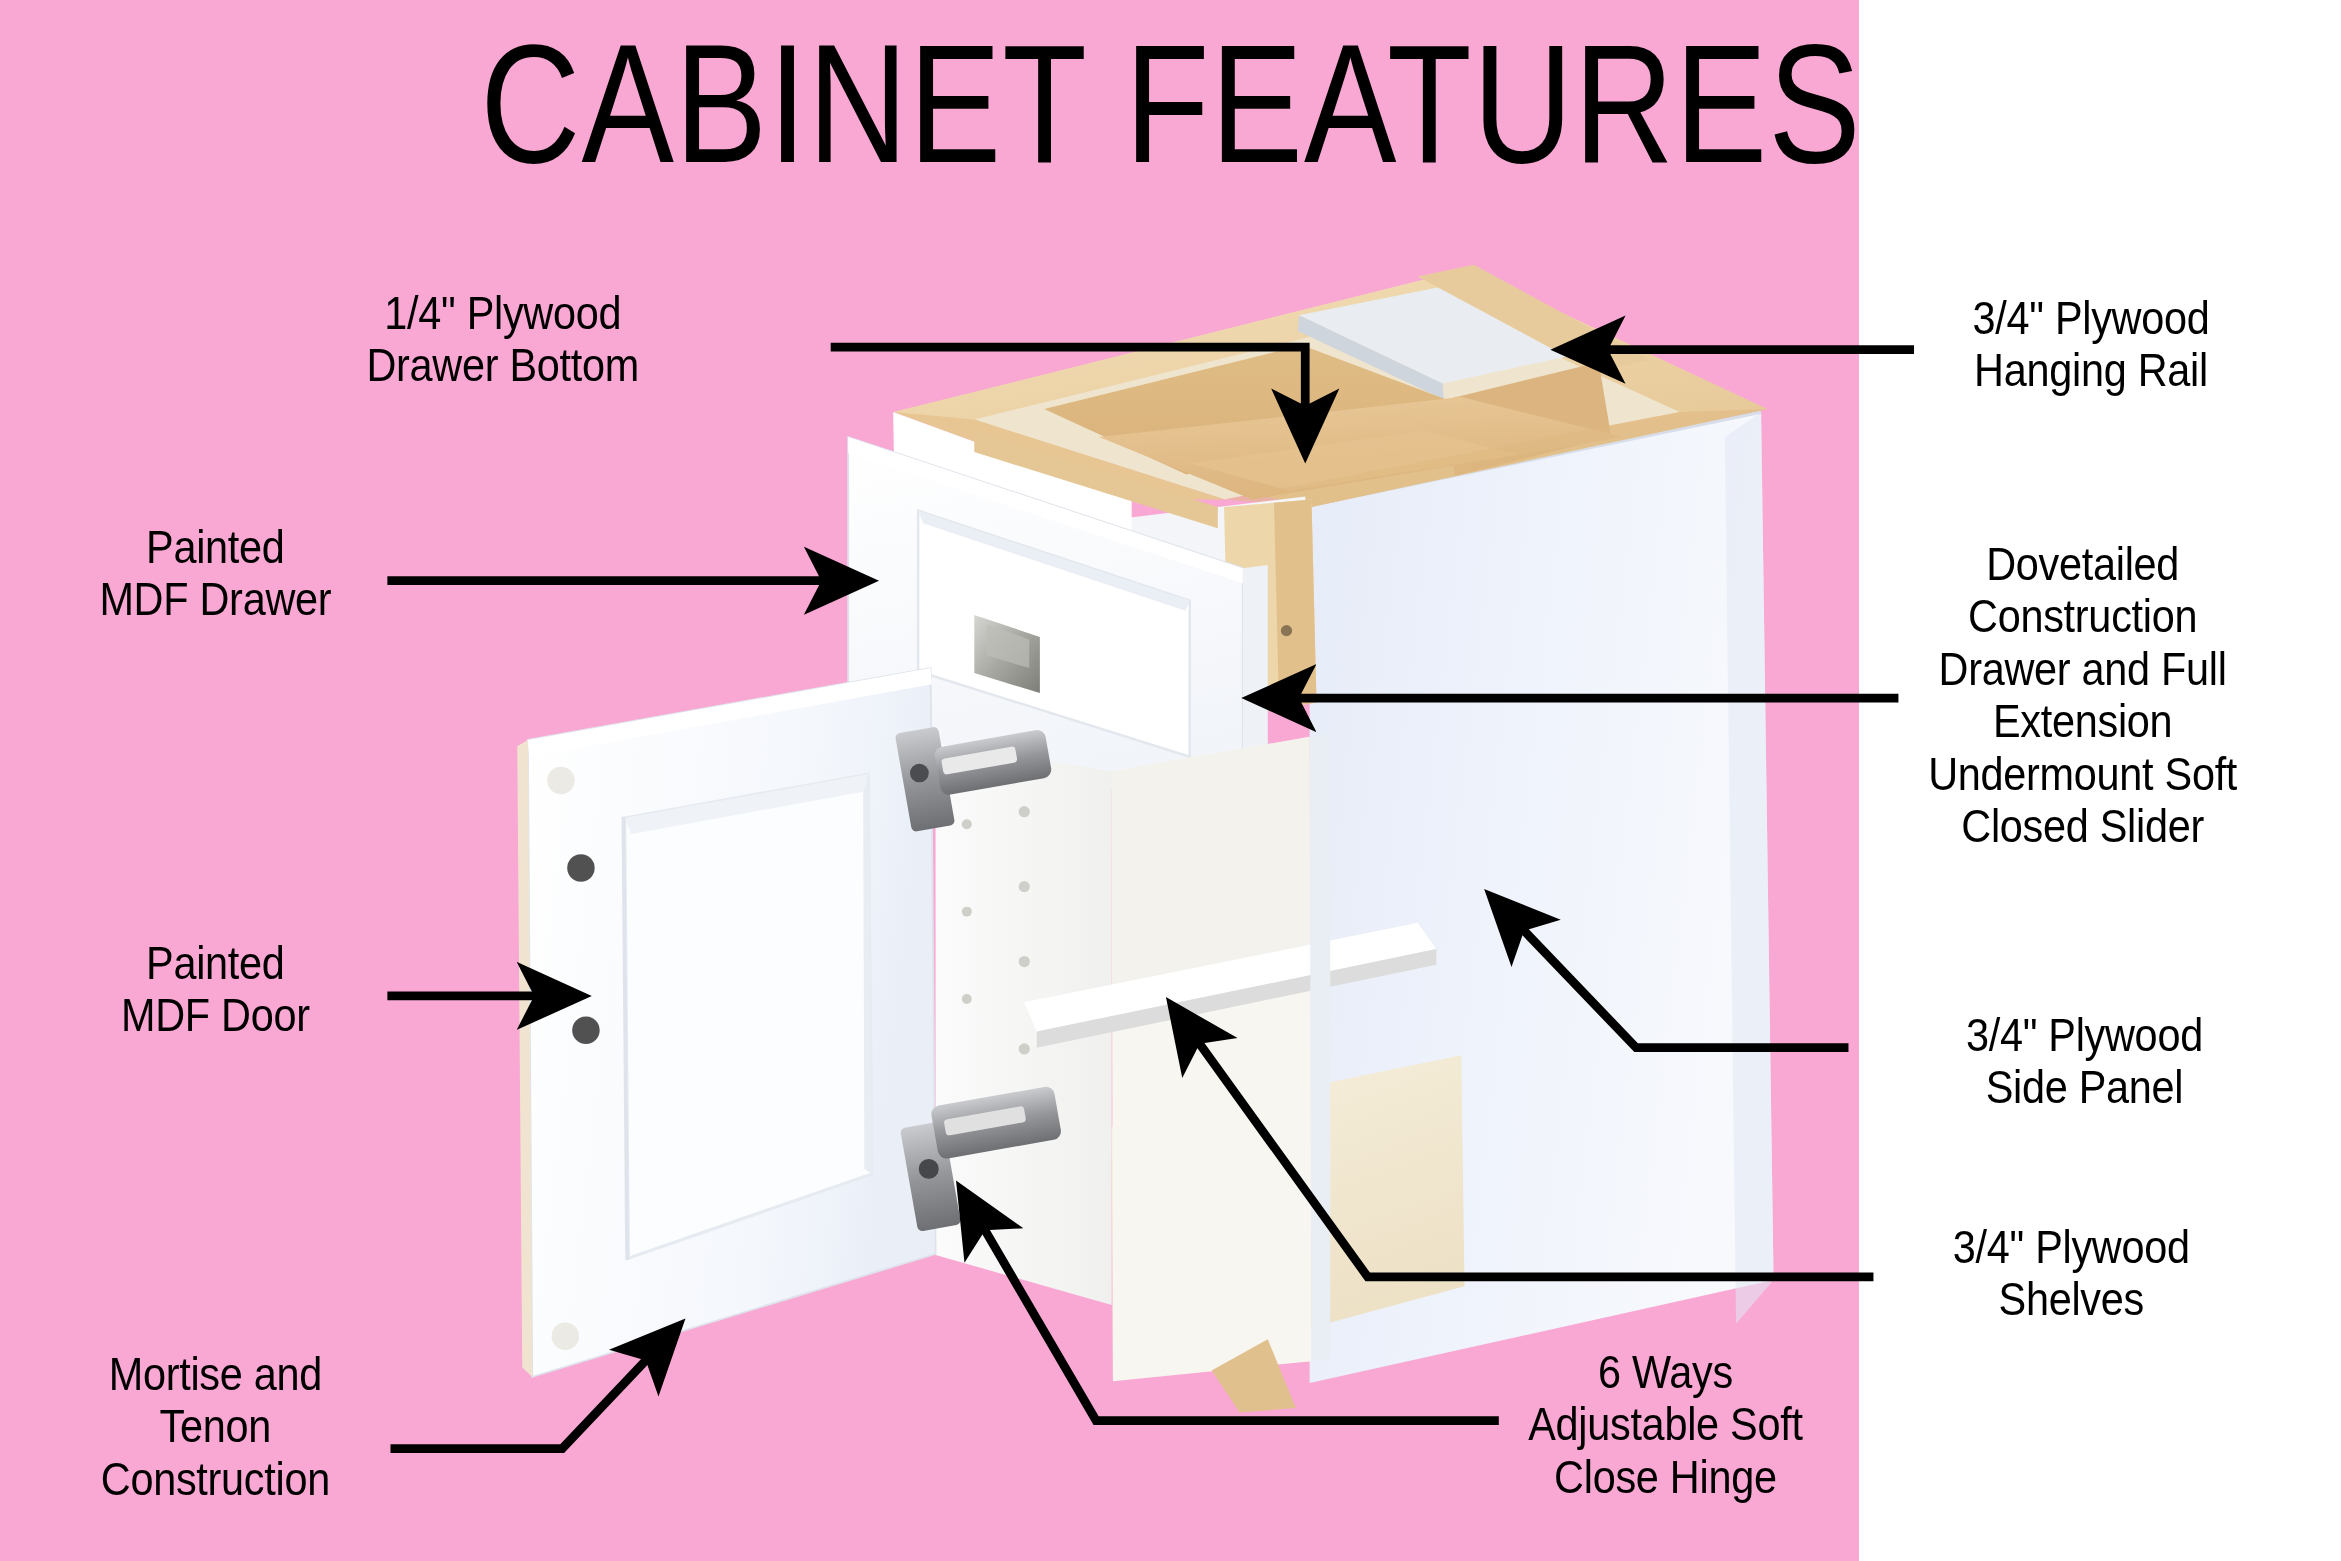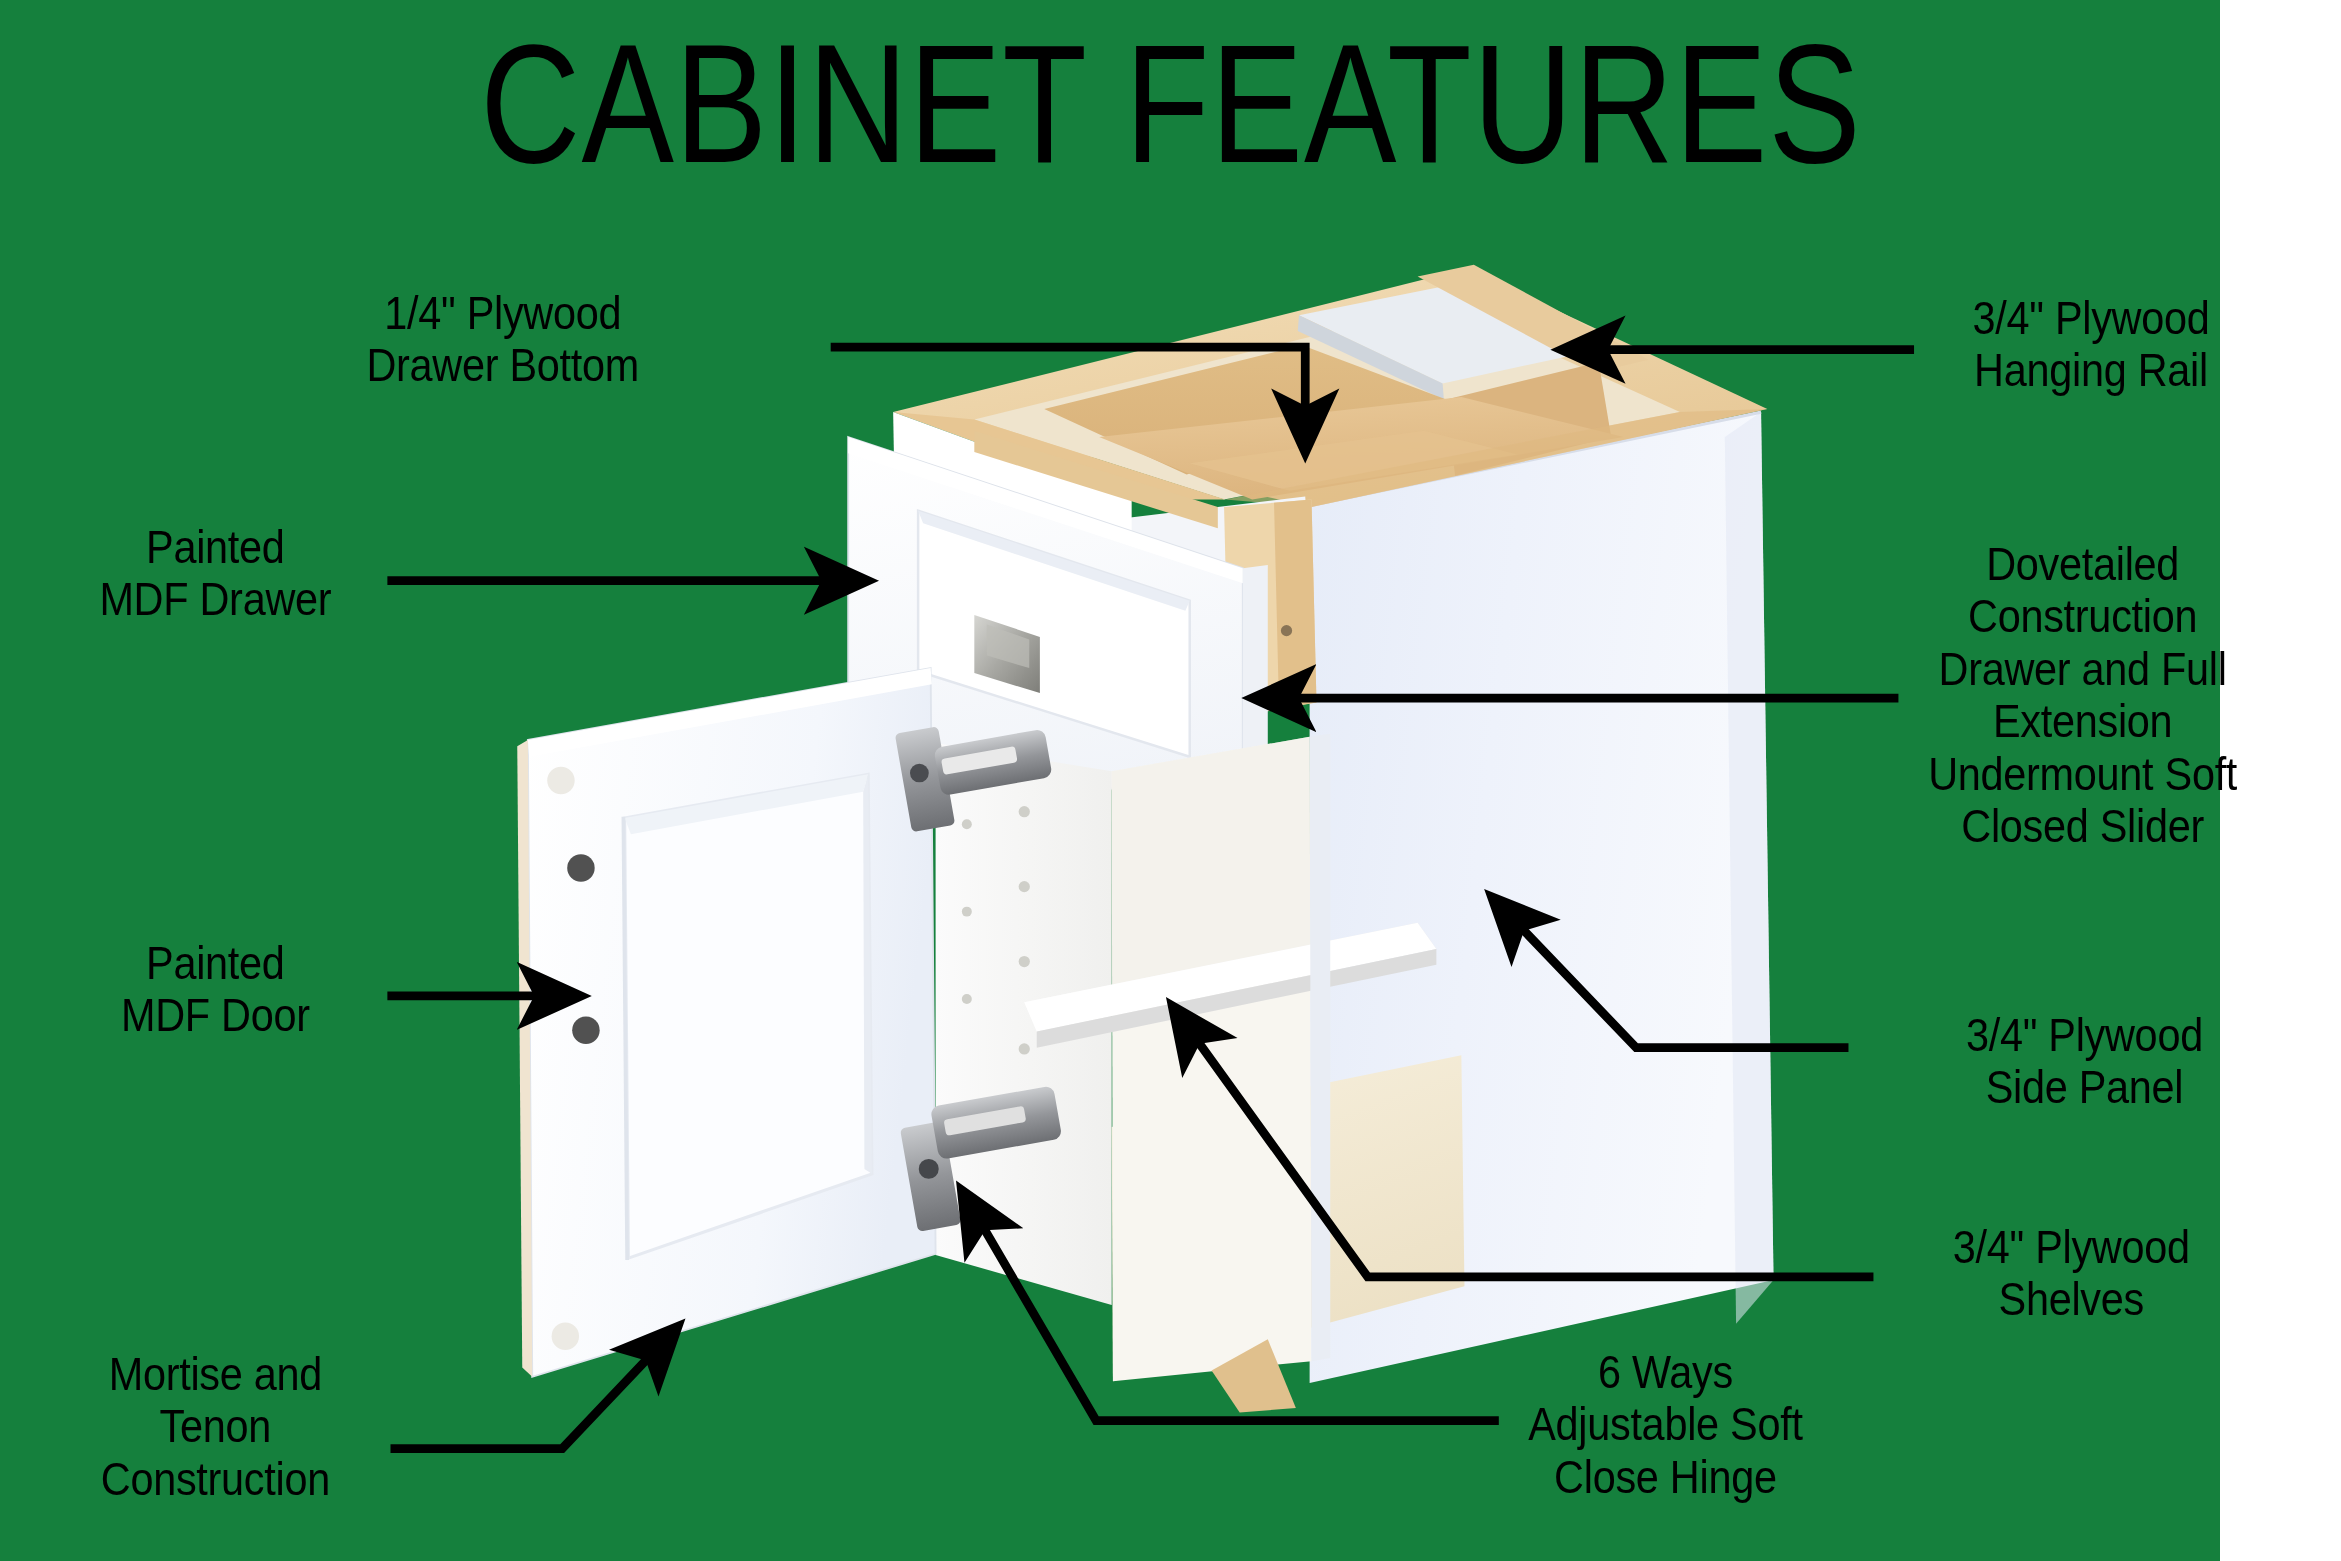--- a/index.html
+++ b/index.html
@@ -1,18 +1,18 @@
 <!DOCTYPE html>
 <html style="font-size:10px"><head>
 <meta charset="utf-8">
 <style>
   html,body{margin:0;padding:0;background:#ffffff;}
   body{width:2342px;height:1561px;position:relative;overflow:hidden;
        font-family:"Liberation Sans","DejaVu Sans",sans-serif;color:#000;}
-  #stage{position:absolute;inset:0;width:2220px;height:1561px;background:#15803d;}
+  #stage{position:absolute;inset:0;width:1859px;height:1561px;background:#f9a8d4;}
 
   #title{position:absolute;left:0;top:19px;width:2342px;text-align:center;
          font-size:169px;line-height:1;font-weight:300;letter-spacing:1.2px;
          transform:scaleX(0.82);transform-origin:50% 0;white-space:nowrap;}
 
   .callout{position:absolute;font-size:46px;line-height:1.14;font-weight:400;
            text-align:center;letter-spacing:-0.3px;transform:scaleX(0.90);}
   .callout.lbl-left{transform-origin:100% 50%;}
   .callout.lbl-right{transform-origin:0% 50%;}
 

